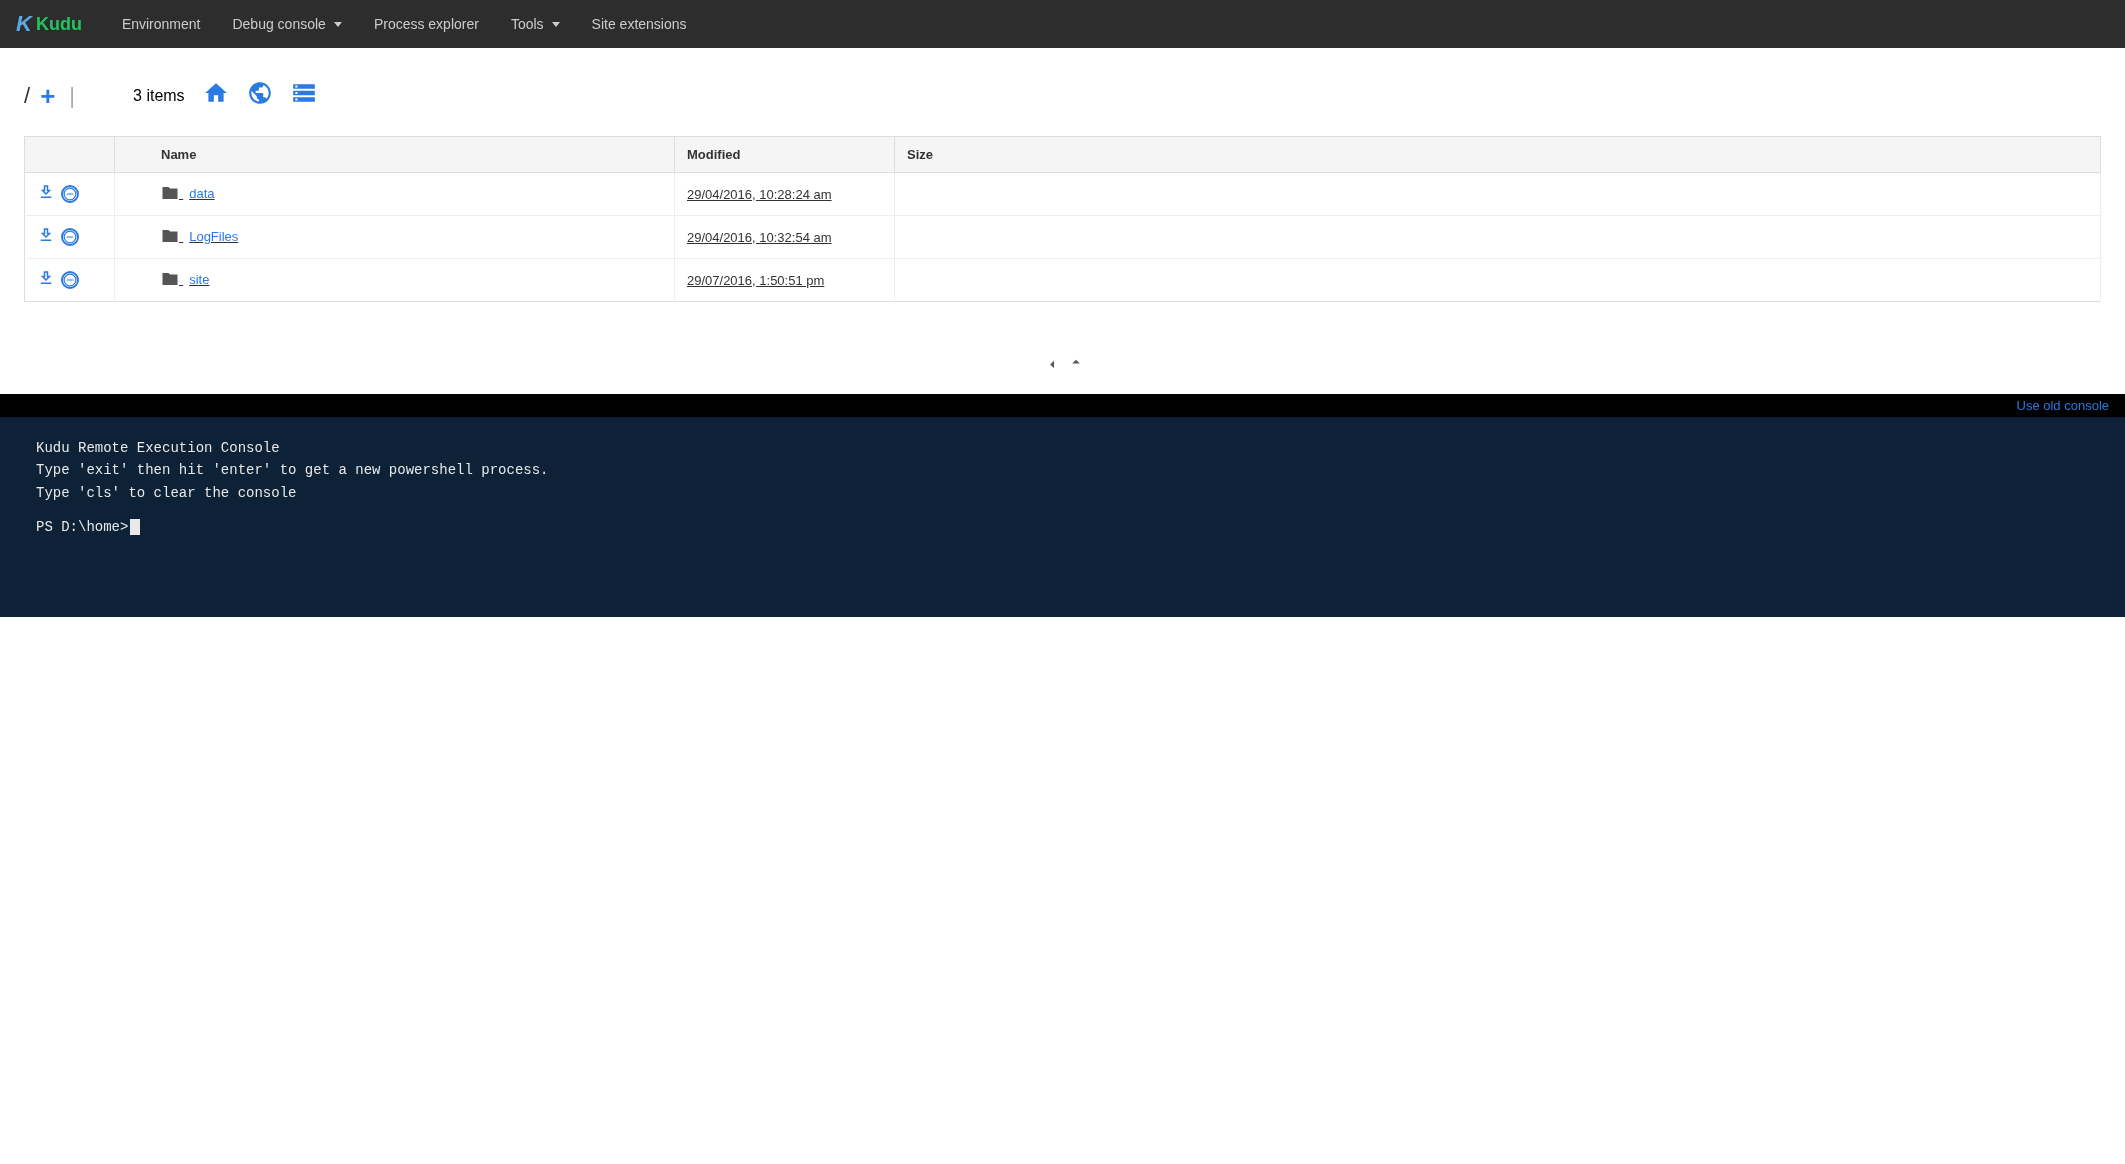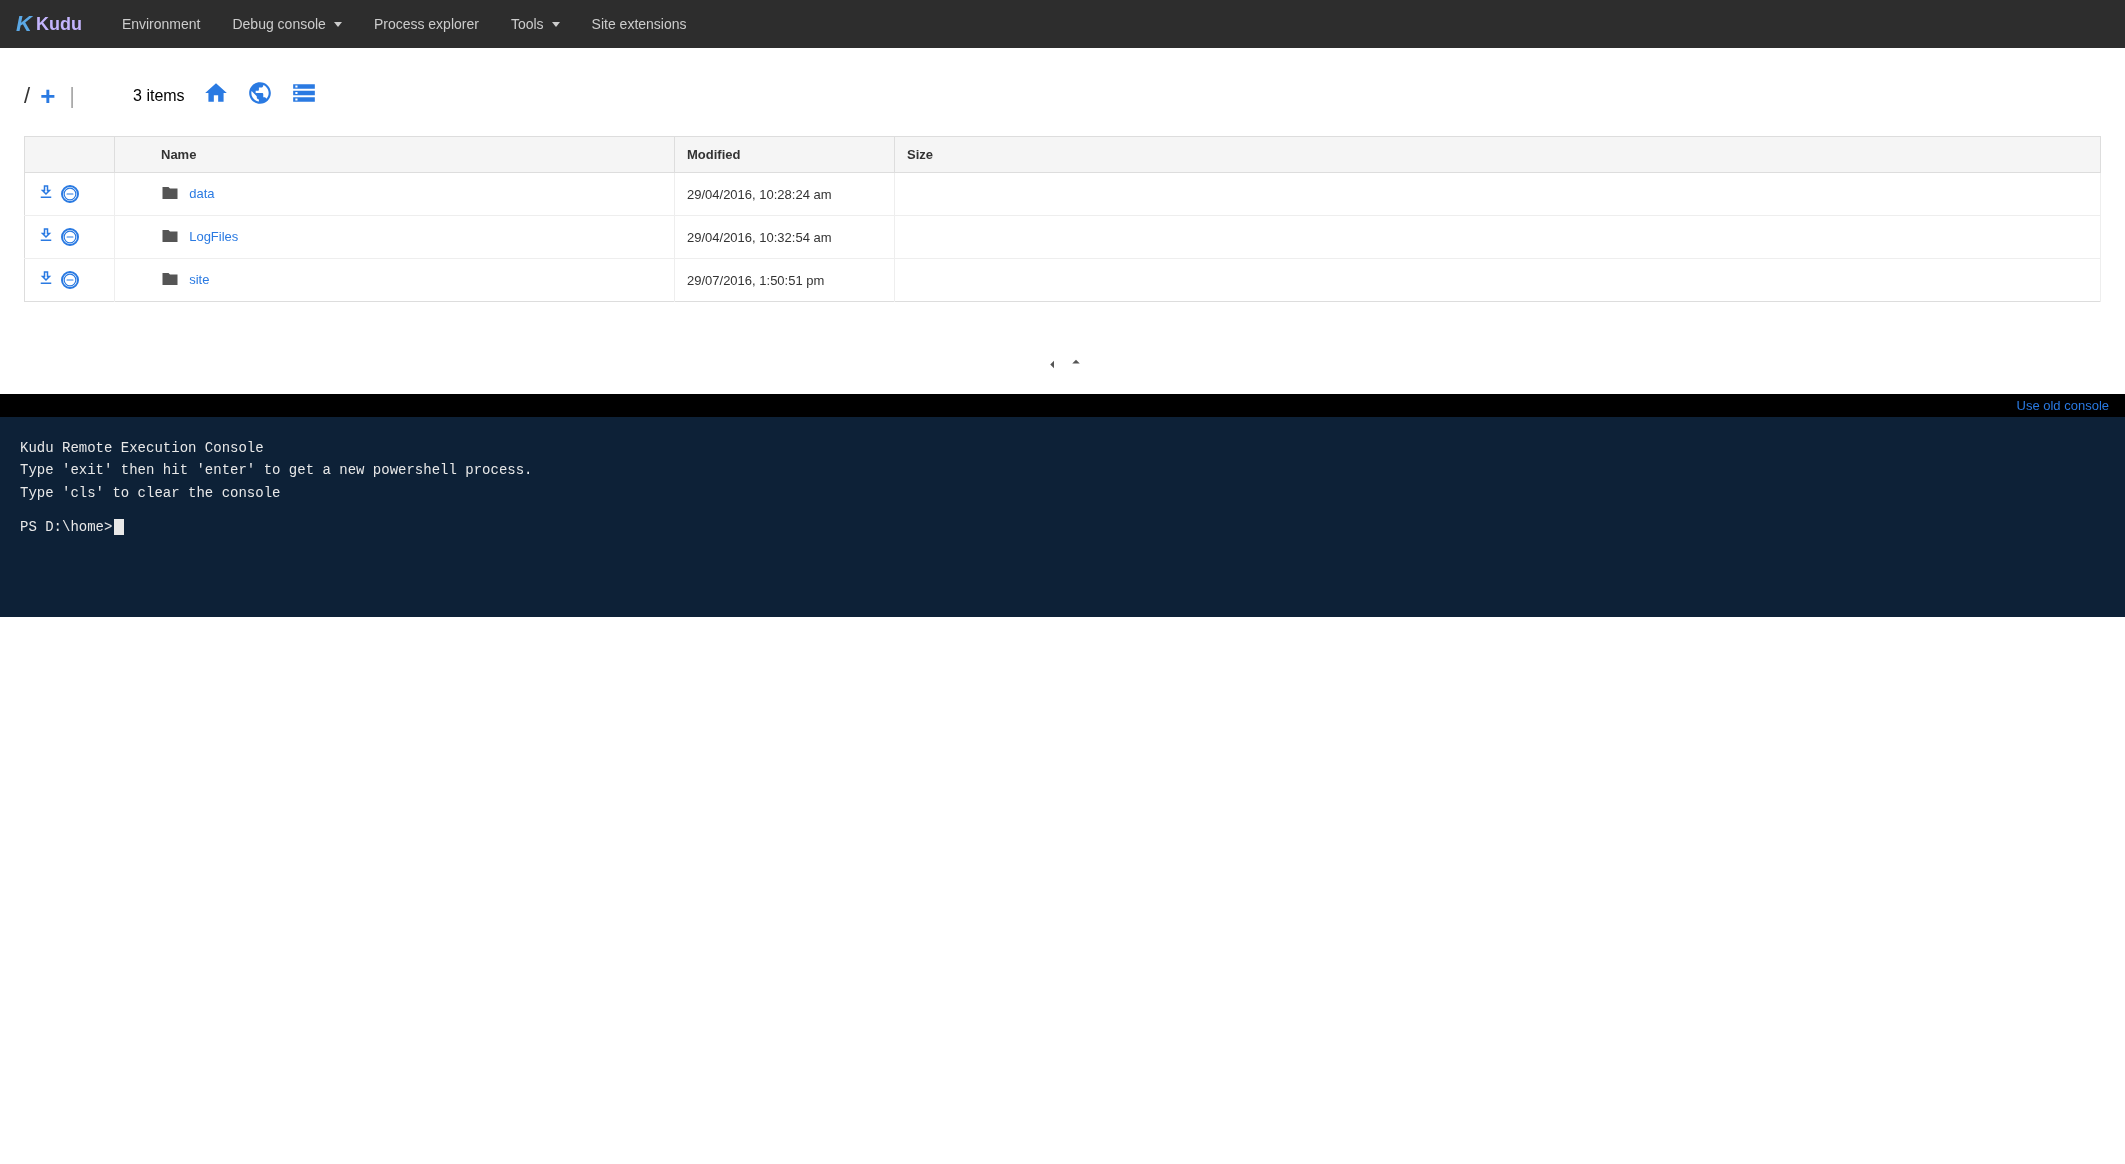--- a/index.html
+++ b/index.html
@@ -98,20 +98,21 @@
       font-weight: 600;
       color: #333;
       font-size: 13px;
     }
     td {
       padding: 10px 12px;
       border-bottom: 1px solid #eee;
       border-right: 1px solid #eee;
       font-size: 13px;
       vertical-align: middle;
+      text-decoration: underline;
     }
     tr:last-child td { border-bottom: none; }
     .col-actions { width: 90px; }
     .col-name { width: 560px; padding-left: 46px; }
     .col-modified { width: 220px; }
 
     .action-icons {
       display: flex;
       gap: 6px;
       align-items: center;
@@ -174,21 +175,21 @@
     .use-old-console-link a {
       color: #2a7ae2;
       text-decoration: none;
     }
 
     .console {
       background: #0d2137;
       color: #e8e8e8;
       font-family: 'Courier New', Courier, monospace;
       font-size: 14px;
-      padding: 20px 20px 20px 20px;
+      padding: 20px 20px 20px 36px;
       min-height: 200px;
       line-height: 1.6;
     }
     .console-line { white-space: pre; }
     .console-prompt {
       display: flex;
       align-items: center;
       margin-top: 12px;
     }
     .console-cursor {
@@ -200,21 +201,21 @@
       animation: blink 1s step-end infinite;
     }
     @keyframes blink { 50% { opacity: 0; } }
   </style>
 </head>
 <body>
 
 <nav>
   <div class="nav-logo">
     <span>K</span>
-      <span style="color:#c4b5fd; font-style:normal; font-size:18px;">Kudu</span>
+      <span style="color:#22c55e; font-style:normal; font-size:18px;">Kudu</span>
   </div>
   <div class="nav-item">
     <span>Environment</span>
   </div>
   <div class="nav-item">
     <span>Debug console</span>
     <span class="nav-dropdown-arrow"></span>
   </div>
   <div class="nav-item">
     <span>Process explorer</span>

